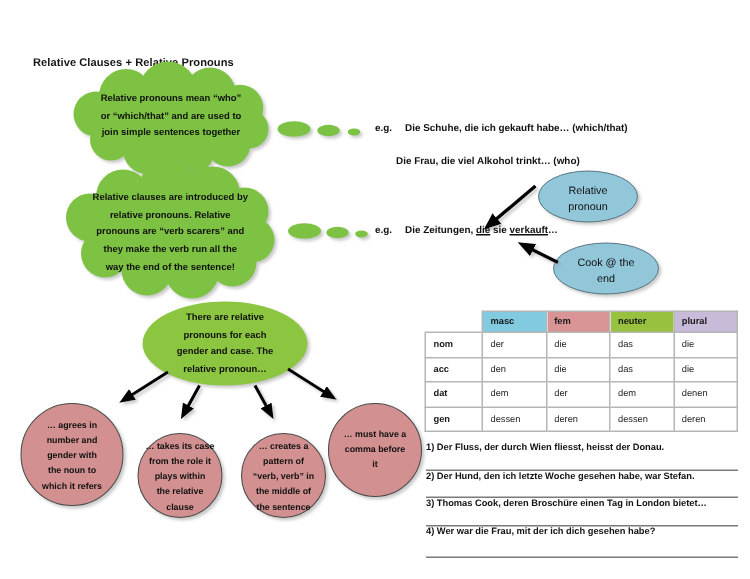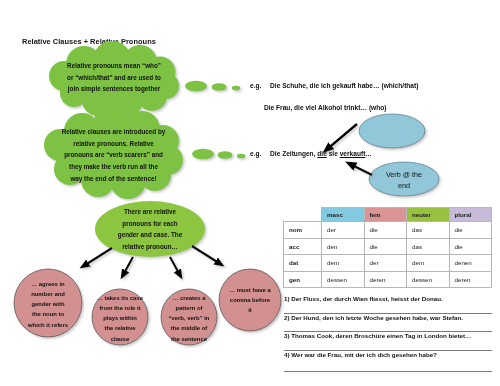--- a/index.html
+++ b/index.html
@@ -293,23 +293,27 @@
     <div>the middle of</div>
     <div>the sentence</div>
   </div>
 
   <div class="circle-text" style="left:218px; top:285px; width:64px;">
     <div>… must have a</div>
     <div>comma before</div>
     <div>it</div>
   </div>
 
+  <div class="oval-text" style="left:362px; top:121px; width:60px;">
+    <div>Relative</div>
+    <div>pronoun</div>
+  </div>
 
   <div class="oval-text" style="left:372px; top:169px; width:64px;">
-    <div>Verb @ the</div>
+    <div>Cook @ the</div>
     <div>end</div>
   </div>
 
   <div class="eg-line" style="left:250px; top:82px;">
     <span>e.g.</span>
     <span style="display:inline-block;width:5px"></span>
     <span>Die Schuhe, die ich gekauft habe… (which/that)</span>
   </div>
 
   <div class="eg-line" style="left:264px; top:104px;">

